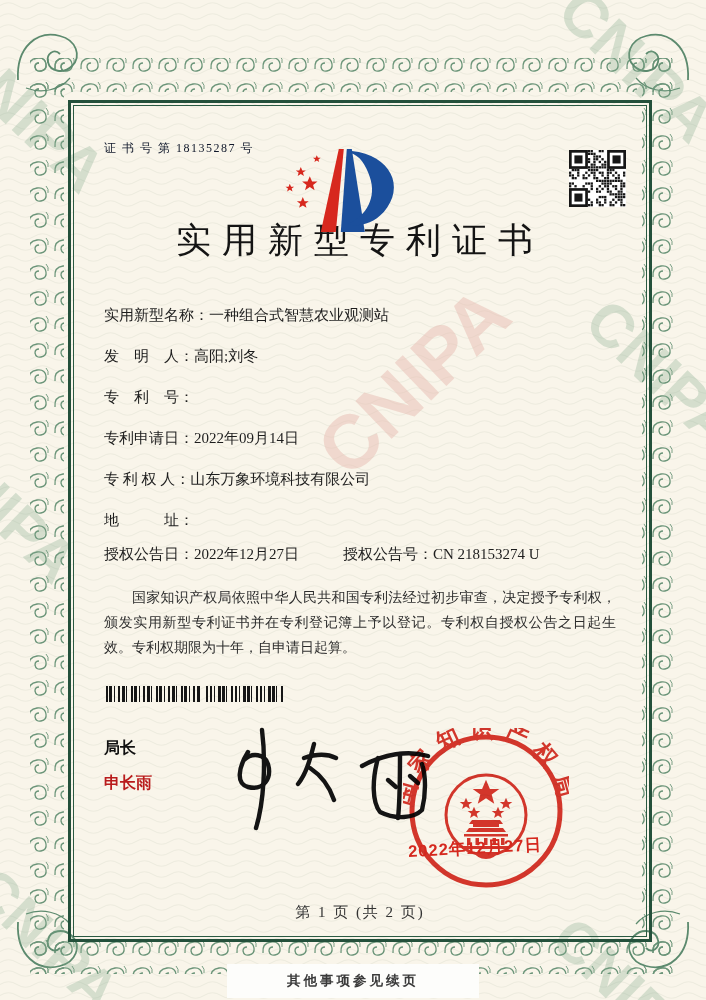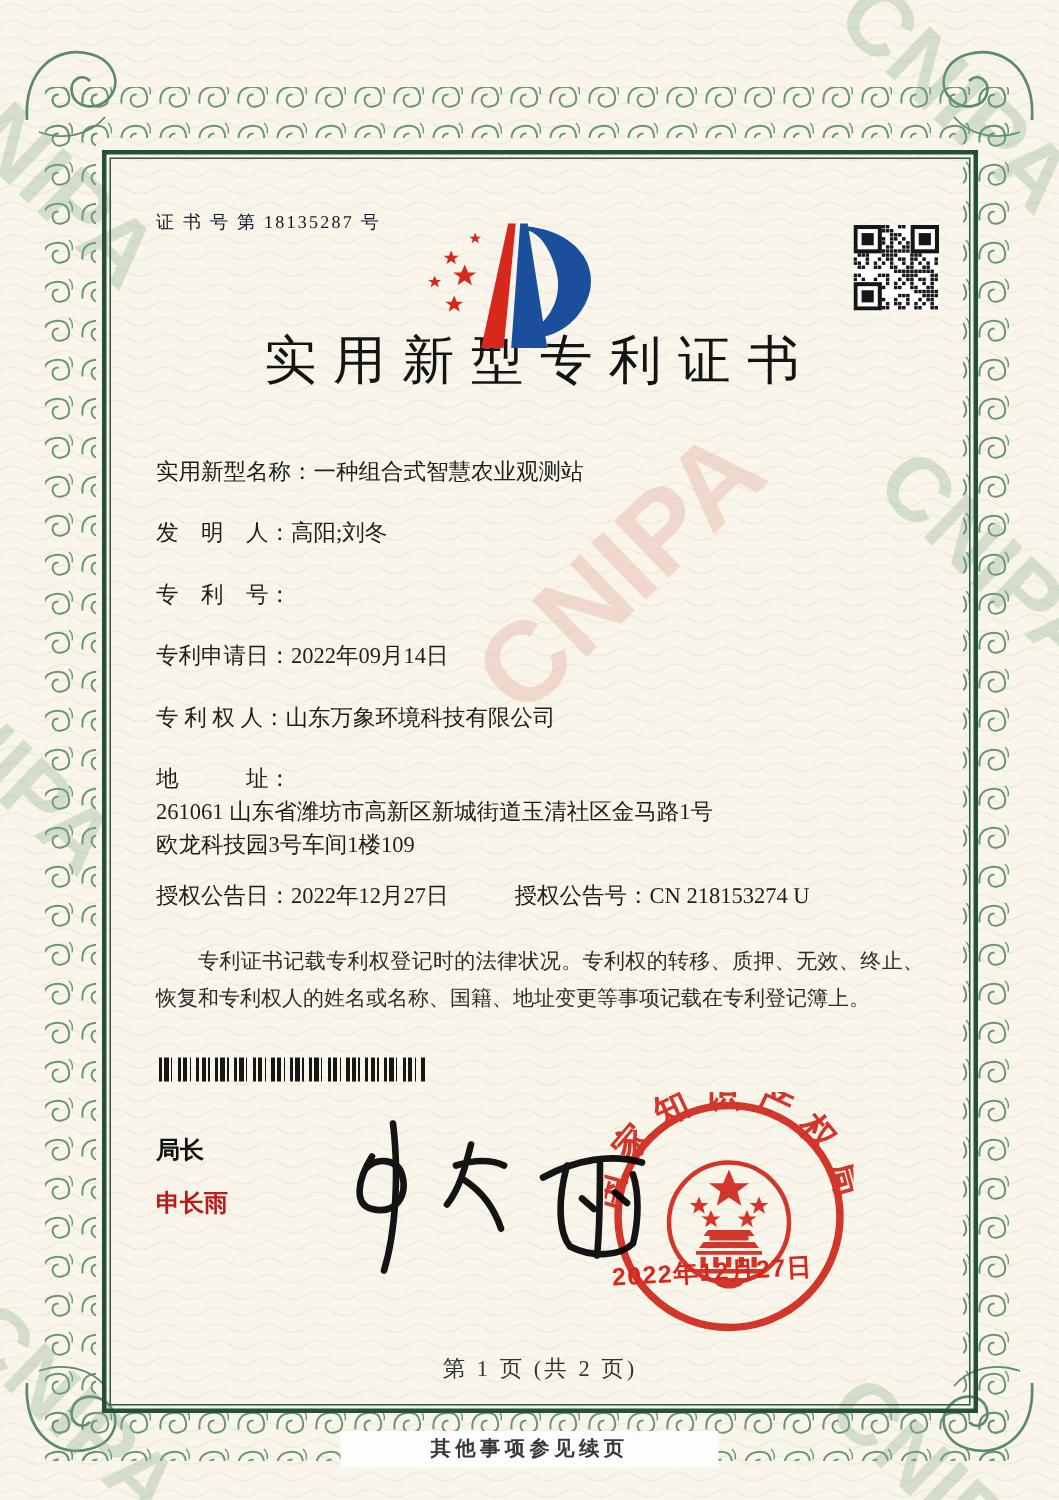--- a/index.html
+++ b/index.html
@@ -39,21 +39,21 @@
   .sig-title{font-size:16px;font-weight:bold;color:#111;}
   .sig-name{font-size:16px;font-weight:bold;color:#b91c1c;margin-top:14px;}
   .sig-svg{position:absolute;left:106px;top:-16px;}
 
   .page-info{position:absolute;bottom:14px;left:0;right:0;text-align:center;font-size:15px;letter-spacing:2px;color:#333;}
 
   .seal{position:absolute;left:403px;top:728px;mix-blend-mode:multiply;}
   .seal-date{position:absolute;left:408px;top:836px;width:190px;font-family:"Liberation Sans",sans-serif;
              font-weight:bold;color:#d5281e;font-size:16.5px;letter-spacing:1px;transform:rotate(-3deg);}
 
-  .footer-strip{position:absolute;left:50%;transform:translateX(-50%);bottom:22px;width:252px;height:24px;
+  .footer-strip{position:absolute;left:50%;transform:translateX(-50%);bottom:2px;width:252px;height:34px;
                 background:#fdfdfb;display:flex;align-items:center;justify-content:center;
                 font-size:13.5px;letter-spacing:3px;color:#3a3a3a;font-weight:bold;}
 </style>
 </head>
 <body>
 
 <div class="paper">
 
   <svg class="deco-svg" width="706" height="1000">
     <defs>
@@ -299,37 +299,33 @@
           <div class="frow">
             <span class="label">专利申请日：</span>
             <span class="value">2022年09月14日</span>
           </div>
           <div class="frow">
             <span class="label">专 利 权 人：</span>
             <span class="value">山东万象环境科技有限公司</span>
           </div>
           <div class="frow addr">
             <span class="label">地　　　址：</span>
-            <span class="value">
-              <span style="display:block;">261061 山东省潍坊市高新区新城街道玉清社区金马路1号</span>
-              <span style="display:block;">欧龙科技园3号车间1楼109</span>
-            </span>
           </div>
           <div class="grant-row">
             <span class="label">授权公告日：</span>
             <span>2022年12月27日</span>
             <span class="grant-right">
               <span class="label">授权公告号：</span>
               <span>CN 218153274 U</span>
             </span>
           </div>
         </div>
 
         <div class="paras">
-          <p>专利证书记载专利权登记时的法律状况。专利权的转移、质押、无效、终止、恢复和专利权人的姓名或名称、国籍、地址变更等事项记载在专利登记簿上。</p>
+          <p>国家知识产权局依照中华人民共和国专利法经过初步审查，决定授予专利权，颁发实用新型专利证书并在专利登记簿上予以登记。专利权自授权公告之日起生效。专利权期限为十年，自申请日起算。</p>
         </div>
 
         <div class="barcode"></div>
 
         <div class="sig-area">
           <div class="sig-title">局长</div>
           <div class="sig-name">申长雨</div>
           <svg class="sig-svg" width="250" height="112" viewBox="0 0 250 112">
             <g fill="none" stroke="#141414" stroke-width="4.4" stroke-linecap="round" stroke-linejoin="round">
               <path d="M38,30 C28,46 26,62 38,65 C54,69 62,56 58,42 C55,32 42,30 34,38"></path>

